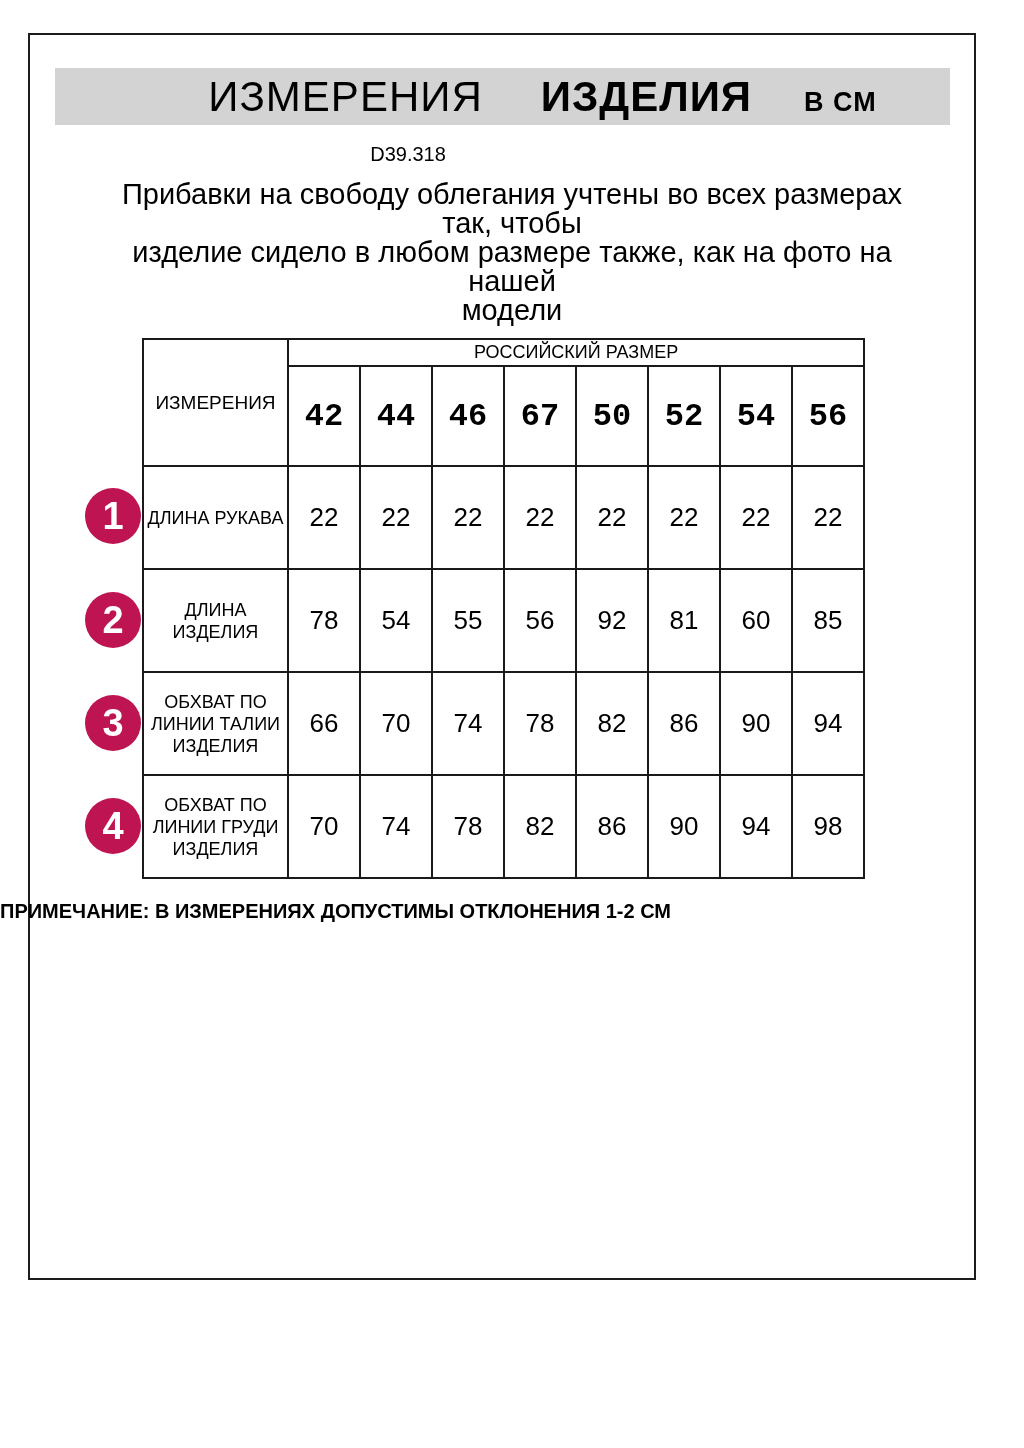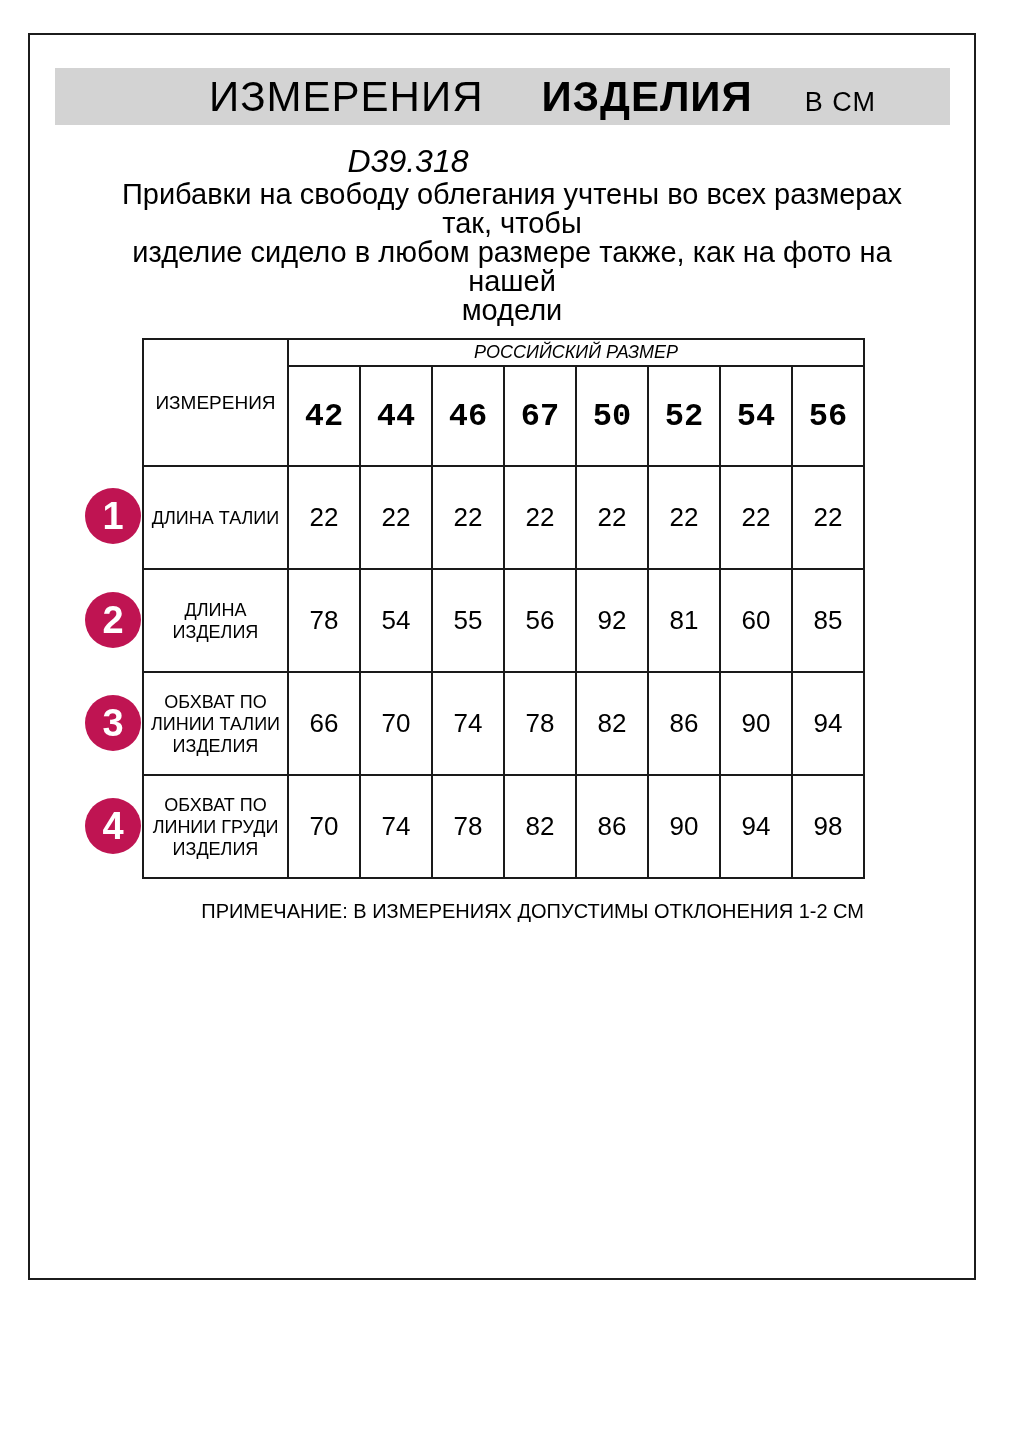--- a/index.html
+++ b/index.html
@@ -38,32 +38,31 @@
   }
   .t-bold {
     font-size: 42px;
     font-weight: 700;
     letter-spacing: 1px;
     line-height: 57px;
     margin-left: 58px;
   }
   .t-unit {
     font-size: 27px;
-    font-weight: 400;
+    font-weight: 700;
     letter-spacing: 1px;
     margin-left: 52px;
   }
   .article {
     position: absolute;
     left: 0; top: 143px;
     width: 816px;
     text-align: center;
-    font-size: 32px;
+    font-size: 20px;
     font-weight: 400;
-    font-style: italic;
   }
   .description {
     position: absolute;
     left: 112px; top: 180px;
     width: 800px;
     text-align: center;
     font-size: 29px;
     line-height: 29px;
     white-space: pre-line;
   }
@@ -75,21 +74,21 @@
     width: 721px;
   }
   table.size-table td {
     border: 2px solid #1a1a1a;
     text-align: center;
     vertical-align: middle;
     padding: 0;
     background: #ffffff;
   }
   td.corner { font-size: 19px; }
-  td.size-span { font-size: 18px; height: 25px; font-style: italic; }
+  td.size-span { font-size: 18px; height: 25px; }
   tr.hr2 td { height: 98px; font-size: 32px; font-weight: 700; font-family: Liberation Mono, monospace; }
   tr.data-row td { height: 101px; font-size: 26px; font-weight: 400; }
   tr.data-row td.rlabel {
     font-size: 18px;
     font-weight: 400;
     line-height: 22px;
     white-space: pre-line;
   }
   .circle {
     position: absolute;
@@ -101,23 +100,23 @@
     display: flex;
     align-items: center;
     justify-content: center;
     font-size: 38px;
     font-weight: 700;
   }
   .note {
     position: absolute;
     left: 0; top: 900px;
     width: 864px;
-    text-align: right;
+    text-align: left;
     font-size: 20px;
-    font-weight: 400;
+    font-weight: 700;
   }
 </style>
 </head>
 <body>
 
 <div class="frame"></div>
 
 <div class="title-bar">
   <span class="spacer-shift"></span>
   <span class="t-main">ИЗМЕРЕНИЯ</span>
@@ -152,21 +151,21 @@
       <td>42</td>
       <td>44</td>
       <td>46</td>
       <td>67</td>
       <td>50</td>
       <td>52</td>
       <td>54</td>
       <td>56</td>
     </tr>
     <tr class="data-row">
-      <td class="rlabel">ДЛИНА ТАЛИИ</td>
+      <td class="rlabel">ДЛИНА РУКАВА</td>
       <td>22</td>
       <td>22</td>
       <td>22</td>
       <td>22</td>
       <td>22</td>
       <td>22</td>
       <td>22</td>
       <td>22</td>
     </tr>
     <tr class="data-row">

